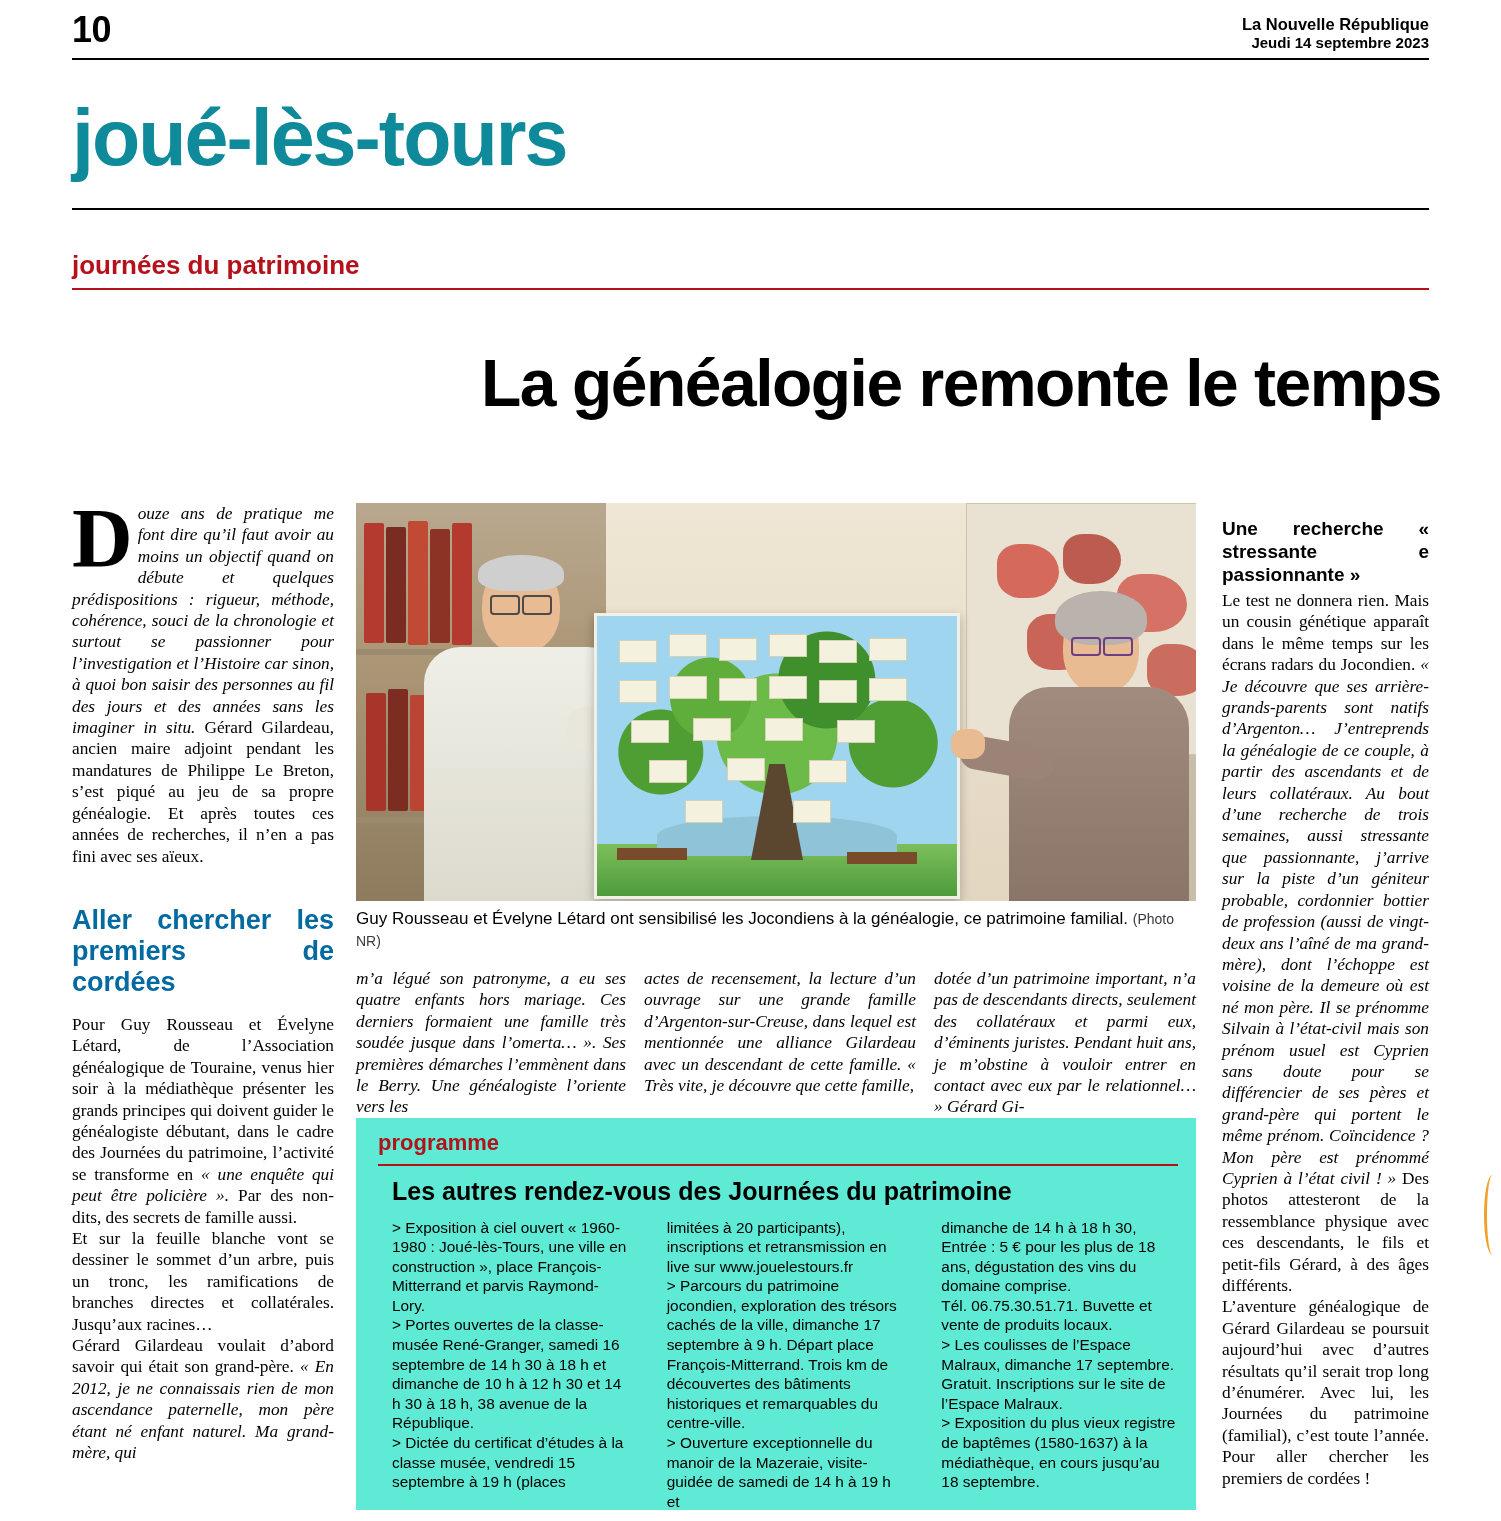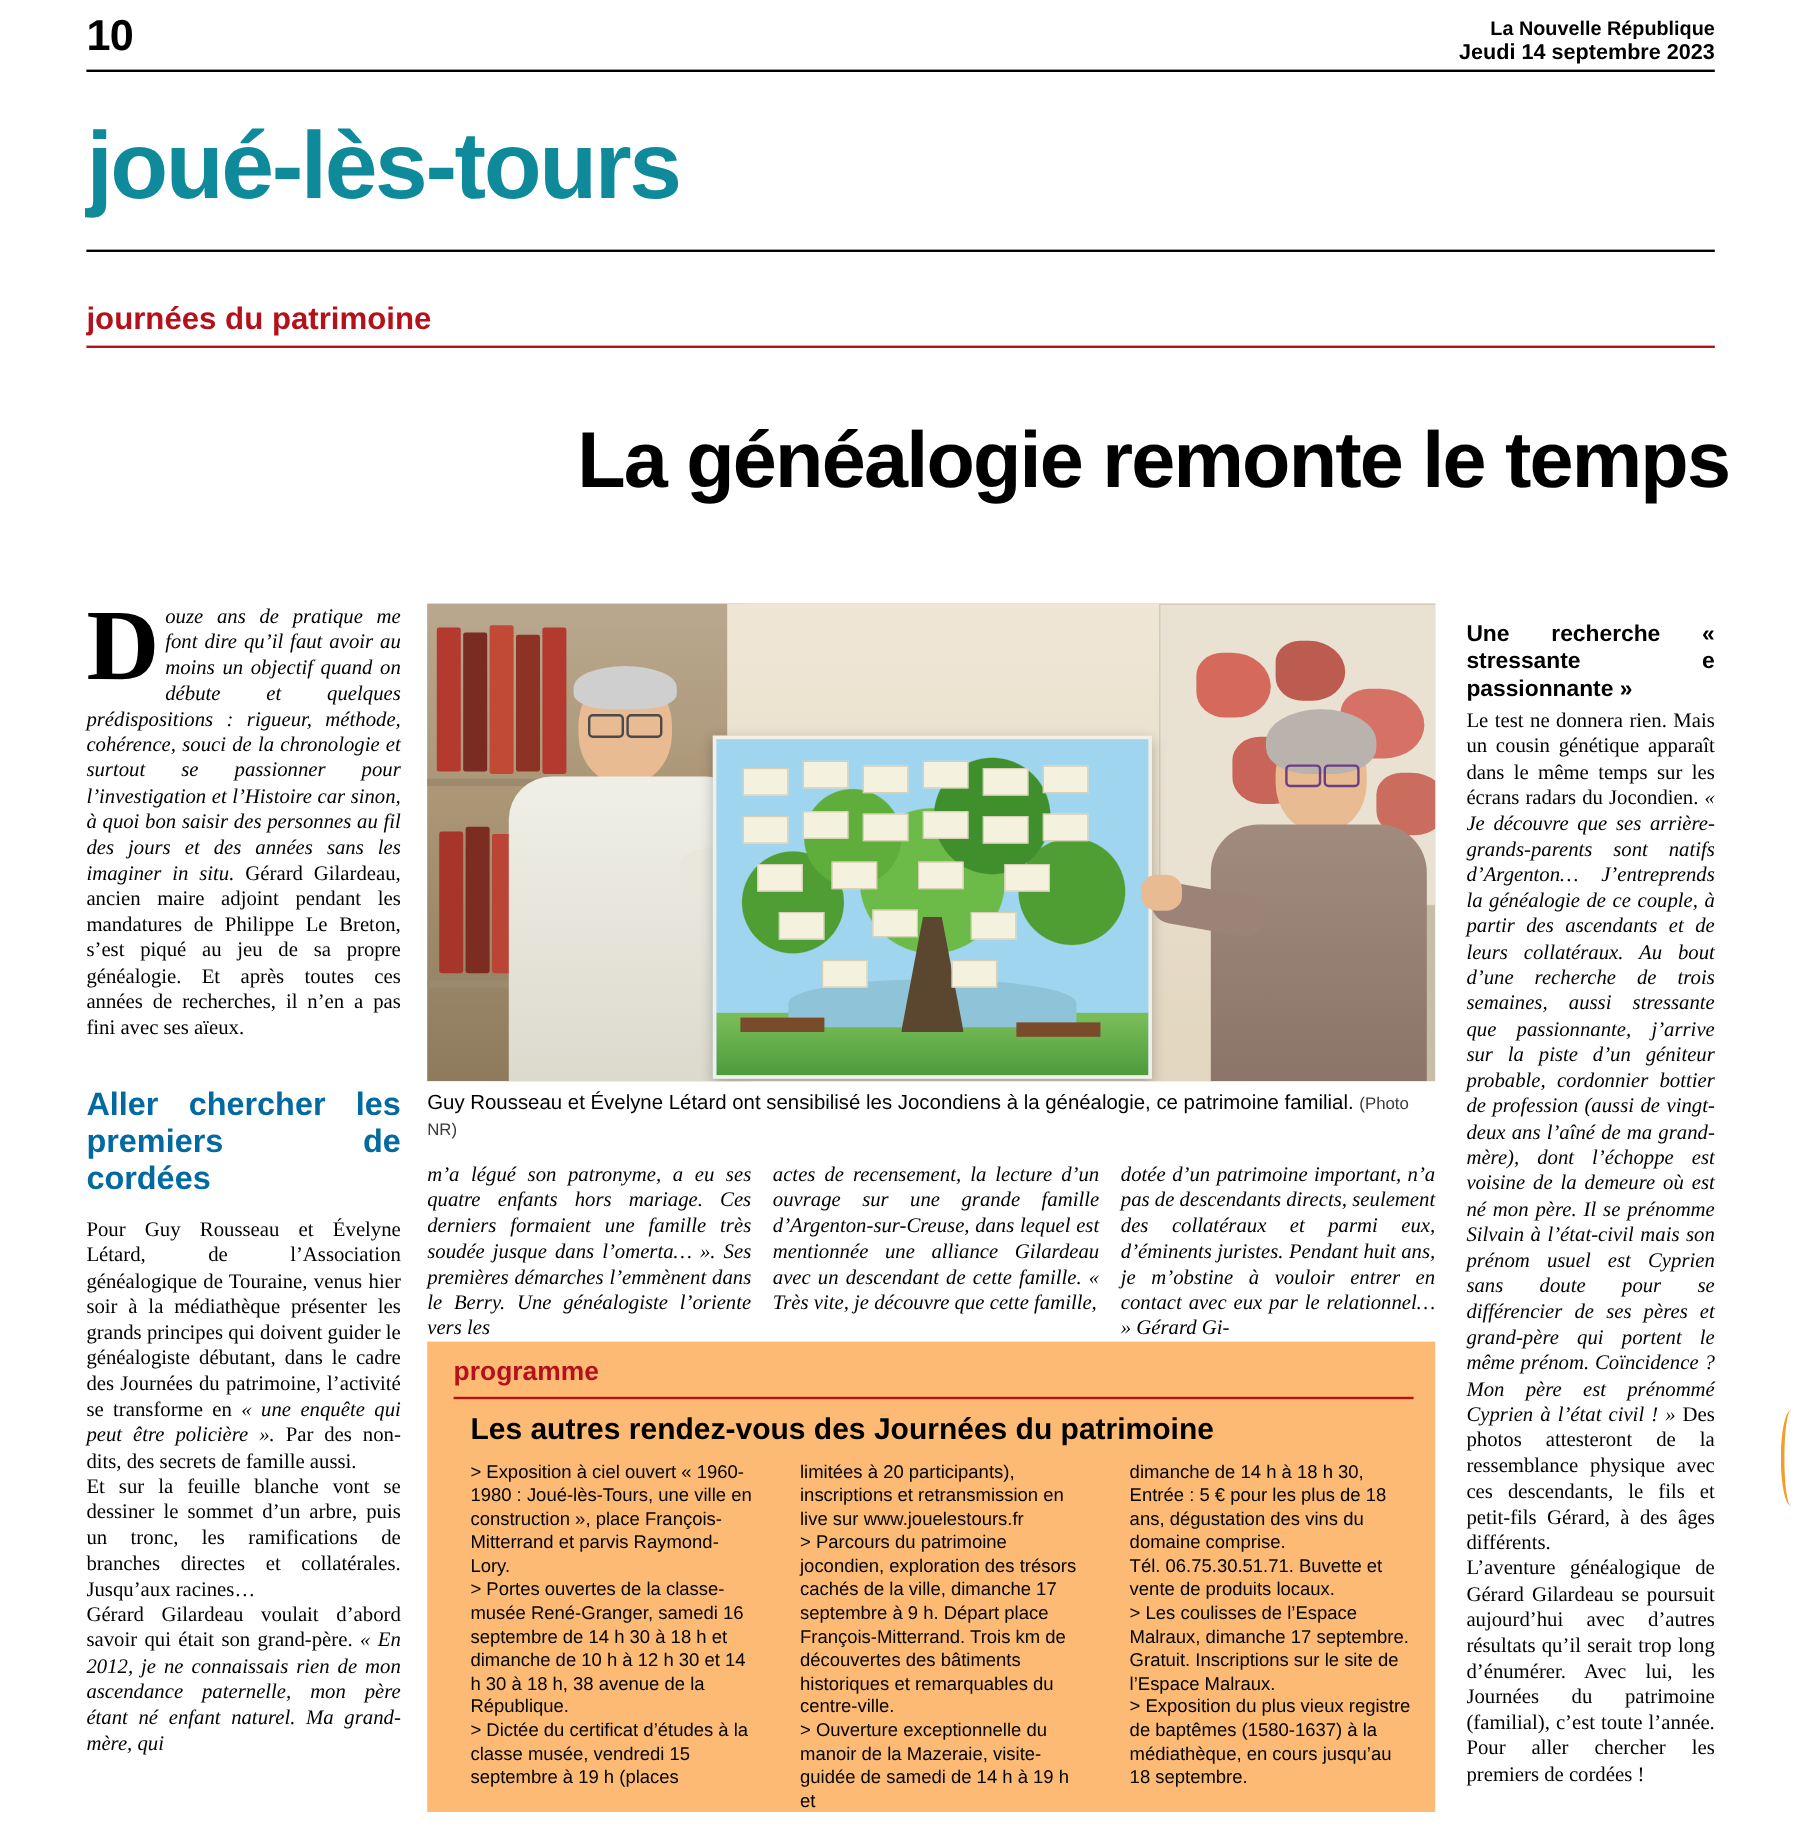--- a/index.html
+++ b/index.html
@@ -48,21 +48,21 @@
     text-align: right;
     font-family: "Liberation Sans", sans-serif;
   }
   .paper-name {
     font-weight: bold;
     font-size: 16.5px;
     line-height: 20px;
   }
   .paper-date {
     font-weight: bold;
-    font-size: 18px;
+    font-size: 15px;
     line-height: 18px;
   }
   .rule-top {
     position: absolute;
     left: 72px;
     right: 72px;
     top: 58px;
     height: 2px;
     background: #000;
   }
@@ -232,21 +232,21 @@
   }
   .col-right .ital { font-style: italic; }
 
   
   .programme {
     position: absolute;
     left: 356px;
     top: 1118px;
     width: 840px;
     height: 392px;
-    background: #fdba74;
+    background: #5eead4;
     box-sizing: border-box;
     padding: 12px 18px 10px 18px;
   }
   .programme-label {
     font-family: "Liberation Sans", sans-serif;
     font-weight: bold;
     font-size: 22px;
     color: #b4111b;
     line-height: 26px;
     margin-left: 4px;

